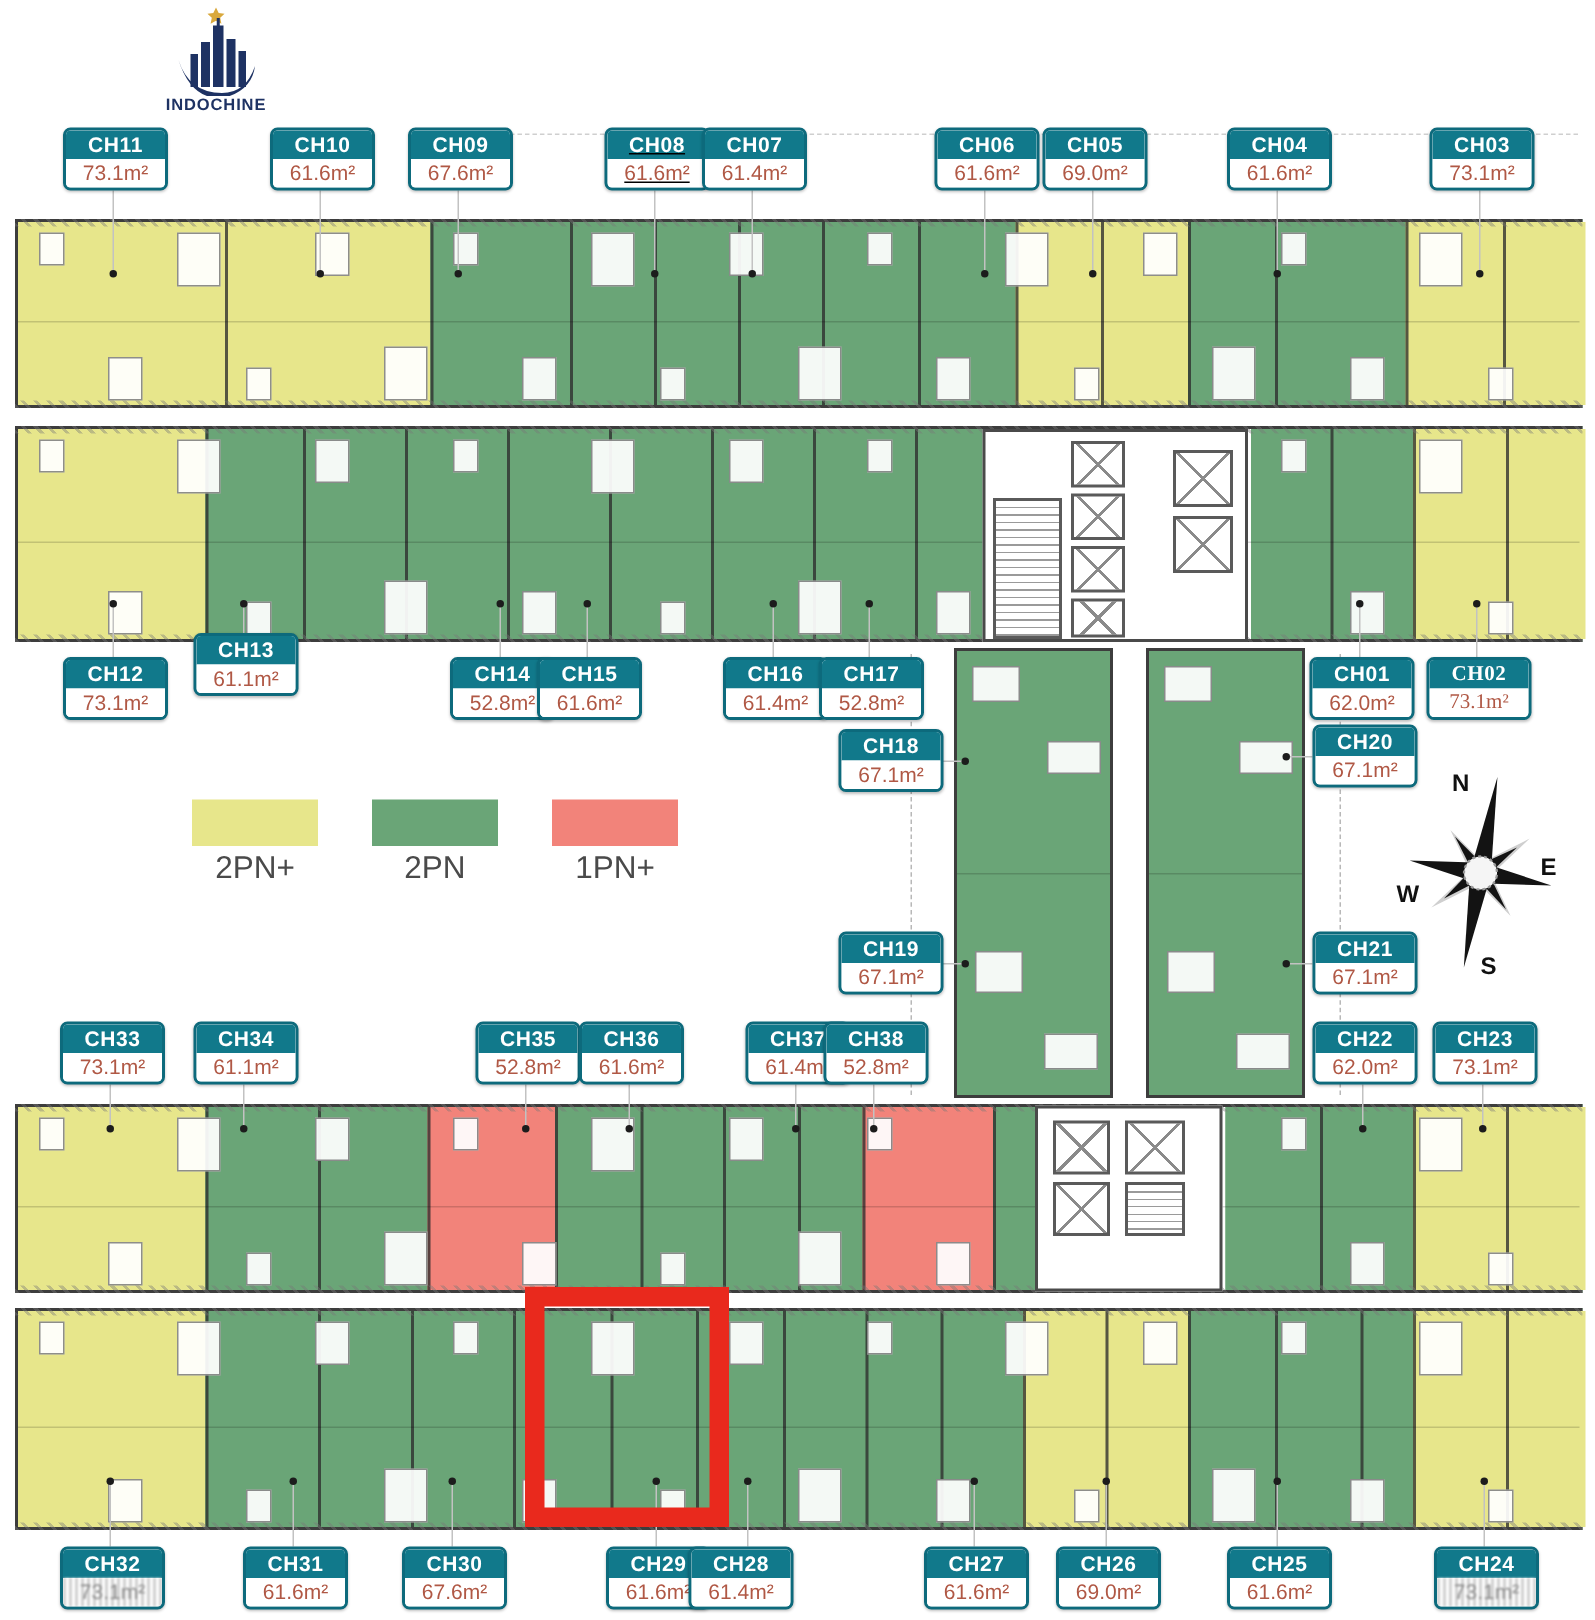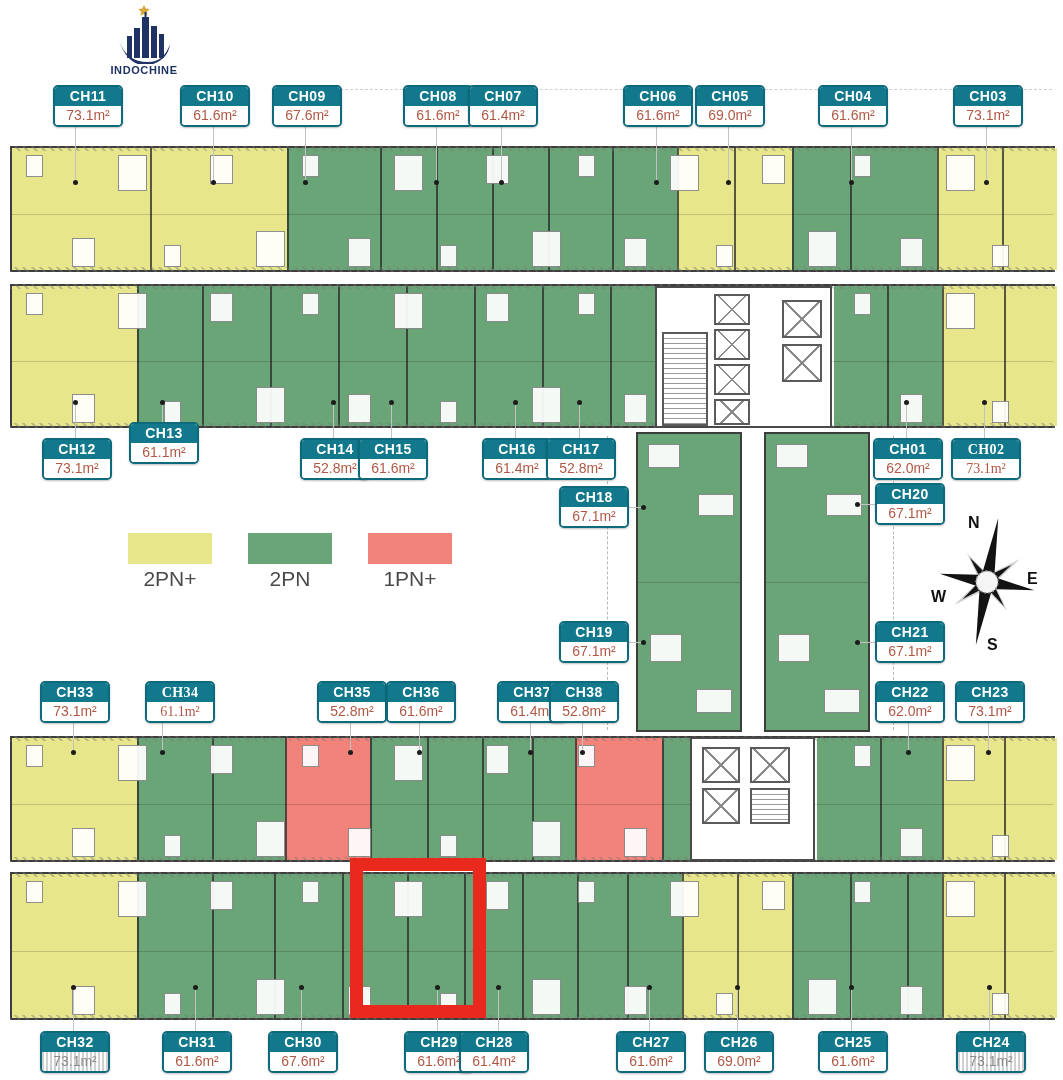--- a/index.html
+++ b/index.html
@@ -310,39 +310,39 @@
     </g>
   </svg>
   <div class="cletter" style="left:968px;top:514px;">N</div>
   <div class="cletter" style="left:1027px;top:570px;">E</div>
   <div class="cletter" style="left:931px;top:588px;">W</div>
   <div class="cletter" style="left:987px;top:636px;">S</div>
 
   <div id="hl"></div>
 
   <div id="labels">
-      <div class="ulabel" style="left: 86px; top: 85px;">
+      <div class="ulabel" style="left: 75px; top: 85px;">
         <div class="ucode">CH11</div>
         <div class="uarea">73.1m²</div>
       </div>
       <div class="lead" style="left: 75px; top: 127px; width: 1px; height: 55px;"></div>
       <div class="dot" style="left: 75px; top: 182px;"></div>
       <div class="ulabel" style="left: 213px; top: 85px;">
         <div class="ucode">CH10</div>
         <div class="uarea">61.6m²</div>
       </div>
       <div class="lead" style="left: 213px; top: 127px; width: 1px; height: 55px;"></div>
       <div class="dot" style="left: 213px; top: 182px;"></div>
       <div class="ulabel" style="left: 305px; top: 85px;">
         <div class="ucode">CH09</div>
         <div class="uarea">67.6m²</div>
       </div>
       <div class="lead" style="left: 305px; top: 127px; width: 1px; height: 55px;"></div>
       <div class="dot" style="left: 305px; top: 182px;"></div>
-      <div class="ulabel" style="left: 436px; top: 85px;">
+      <div class="ulabel" style="left: 436px; top: 85px; text-decoration: underline;">
         <div class="ucode">CH08</div>
         <div class="uarea">61.6m²</div>
       </div>
       <div class="lead" style="left: 436px; top: 127px; width: 1px; height: 55px;"></div>
       <div class="dot" style="left: 436px; top: 182px;"></div>
       <div class="ulabel" style="left: 501px; top: 85px;">
         <div class="ucode">CH07</div>
         <div class="uarea">61.4m²</div>
       </div>
       <div class="lead" style="left: 501px; top: 127px; width: 1px; height: 55px;"></div>
@@ -442,21 +442,21 @@
         <div class="uarea">67.1m²</div>
       </div>
       <div class="lead" style="left: 857px; top: 642px; width: 18px; height: 1px;"></div>
       <div class="dot" style="left: 857px; top: 642px;"></div>
       <div class="ulabel" style="left: 73px; top: 681px;">
         <div class="ucode">CH33</div>
         <div class="uarea">73.1m²</div>
       </div>
       <div class="lead" style="left: 73px; top: 723px; width: 1px; height: 29px;"></div>
       <div class="dot" style="left: 73px; top: 752px;"></div>
-      <div class="ulabel" style="left: 178px; top: 681px; font-family: Liberation Serif, serif;">
+      <div class="ulabel" style="left: 162px; top: 681px;">
         <div class="ucode">CH34</div>
         <div class="uarea">61.1m²</div>
       </div>
       <div class="lead" style="left: 162px; top: 723px; width: 1px; height: 29px;"></div>
       <div class="dot" style="left: 162px; top: 752px;"></div>
       <div class="ulabel" style="left: 350px; top: 681px;">
         <div class="ucode">CH35</div>
         <div class="uarea">52.8m²</div>
       </div>
       <div class="lead" style="left: 350px; top: 723px; width: 1px; height: 29px;"></div>

